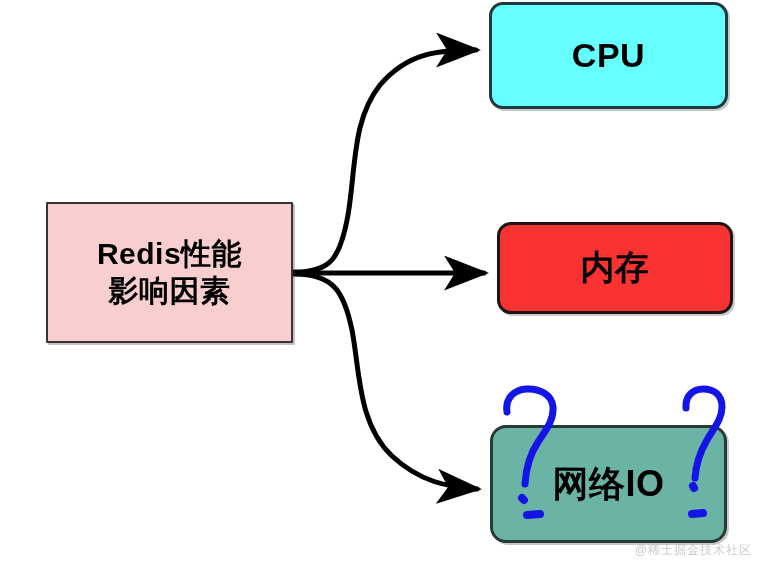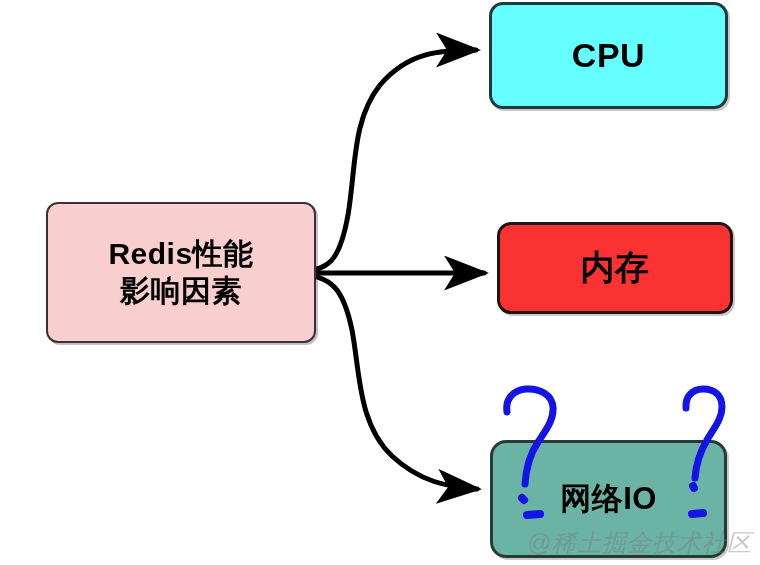--- a/index.html
+++ b/index.html
@@ -26,25 +26,25 @@
     box-sizing: border-box;
     color: #000000;
     font-weight: bold;
     line-height: 1.22;
     letter-spacing: 0.5px;
     z-index: 3;
   }
   #node-root {
     left: 46px;
     top: 202px;
-    width: 270px;
+    width: 247px;
     height: 141px;
     background: #F8CECE;
     border: 2px solid #3b3238;
-    border-radius: 12px;
+    border-radius: 1px;
     font-size: 30px;
     box-shadow: 2px 2px 0 rgba(60,50,58,0.30);
   }
   #node-cpu {
     left: 489px;
     top: 2px;
     width: 239px;
     height: 107px;
     background: #66FFFF;
     border: 3px solid #1d3a3f;
@@ -64,23 +64,22 @@
     box-shadow: 2px 2px 0 rgba(40,40,40,0.25);
   }
   #node-netio {
     left: 490px;
     top: 425px;
     width: 237px;
     height: 118px;
     background: #6BB3A4;
     border: 3px solid #263b33;
     border-radius: 16px;
-    font-size: 31px;
+    font-size: 36px;
     box-shadow: 2px 2px 0 rgba(40,40,40,0.25);
-    margin-top: 15px;
   }
   .node-label {
     display: block;
     white-space: pre-line;
   }
   #edge-layer {
     position: absolute;
     left: 0;
     top: 0;
     width: 760px;
@@ -93,26 +92,25 @@
     top: 0;
     width: 760px;
     height: 565px;
     z-index: 5;
     pointer-events: none;
   }
   #watermark {
     position: absolute;
     right: 8px;
     bottom: 6px;
-    font-size: 24px;
+    font-size: 12px;
     color: rgba(120,120,120,0.40);
     letter-spacing: 1px;
     z-index: 6;
     white-space: nowrap;
-    font-style: italic;
   }
 </style>
 </head>
 <body>
 
 <div id="canvas">
 
   <svg id="edge-layer" viewBox="0 0 760 565" xmlns="http://www.w3.org/2000/svg">
     <defs>
       <marker id="arrowhead" markerWidth="9" markerHeight="7" refX="8" refY="3.5" orient="auto" markerUnits="strokeWidth">

